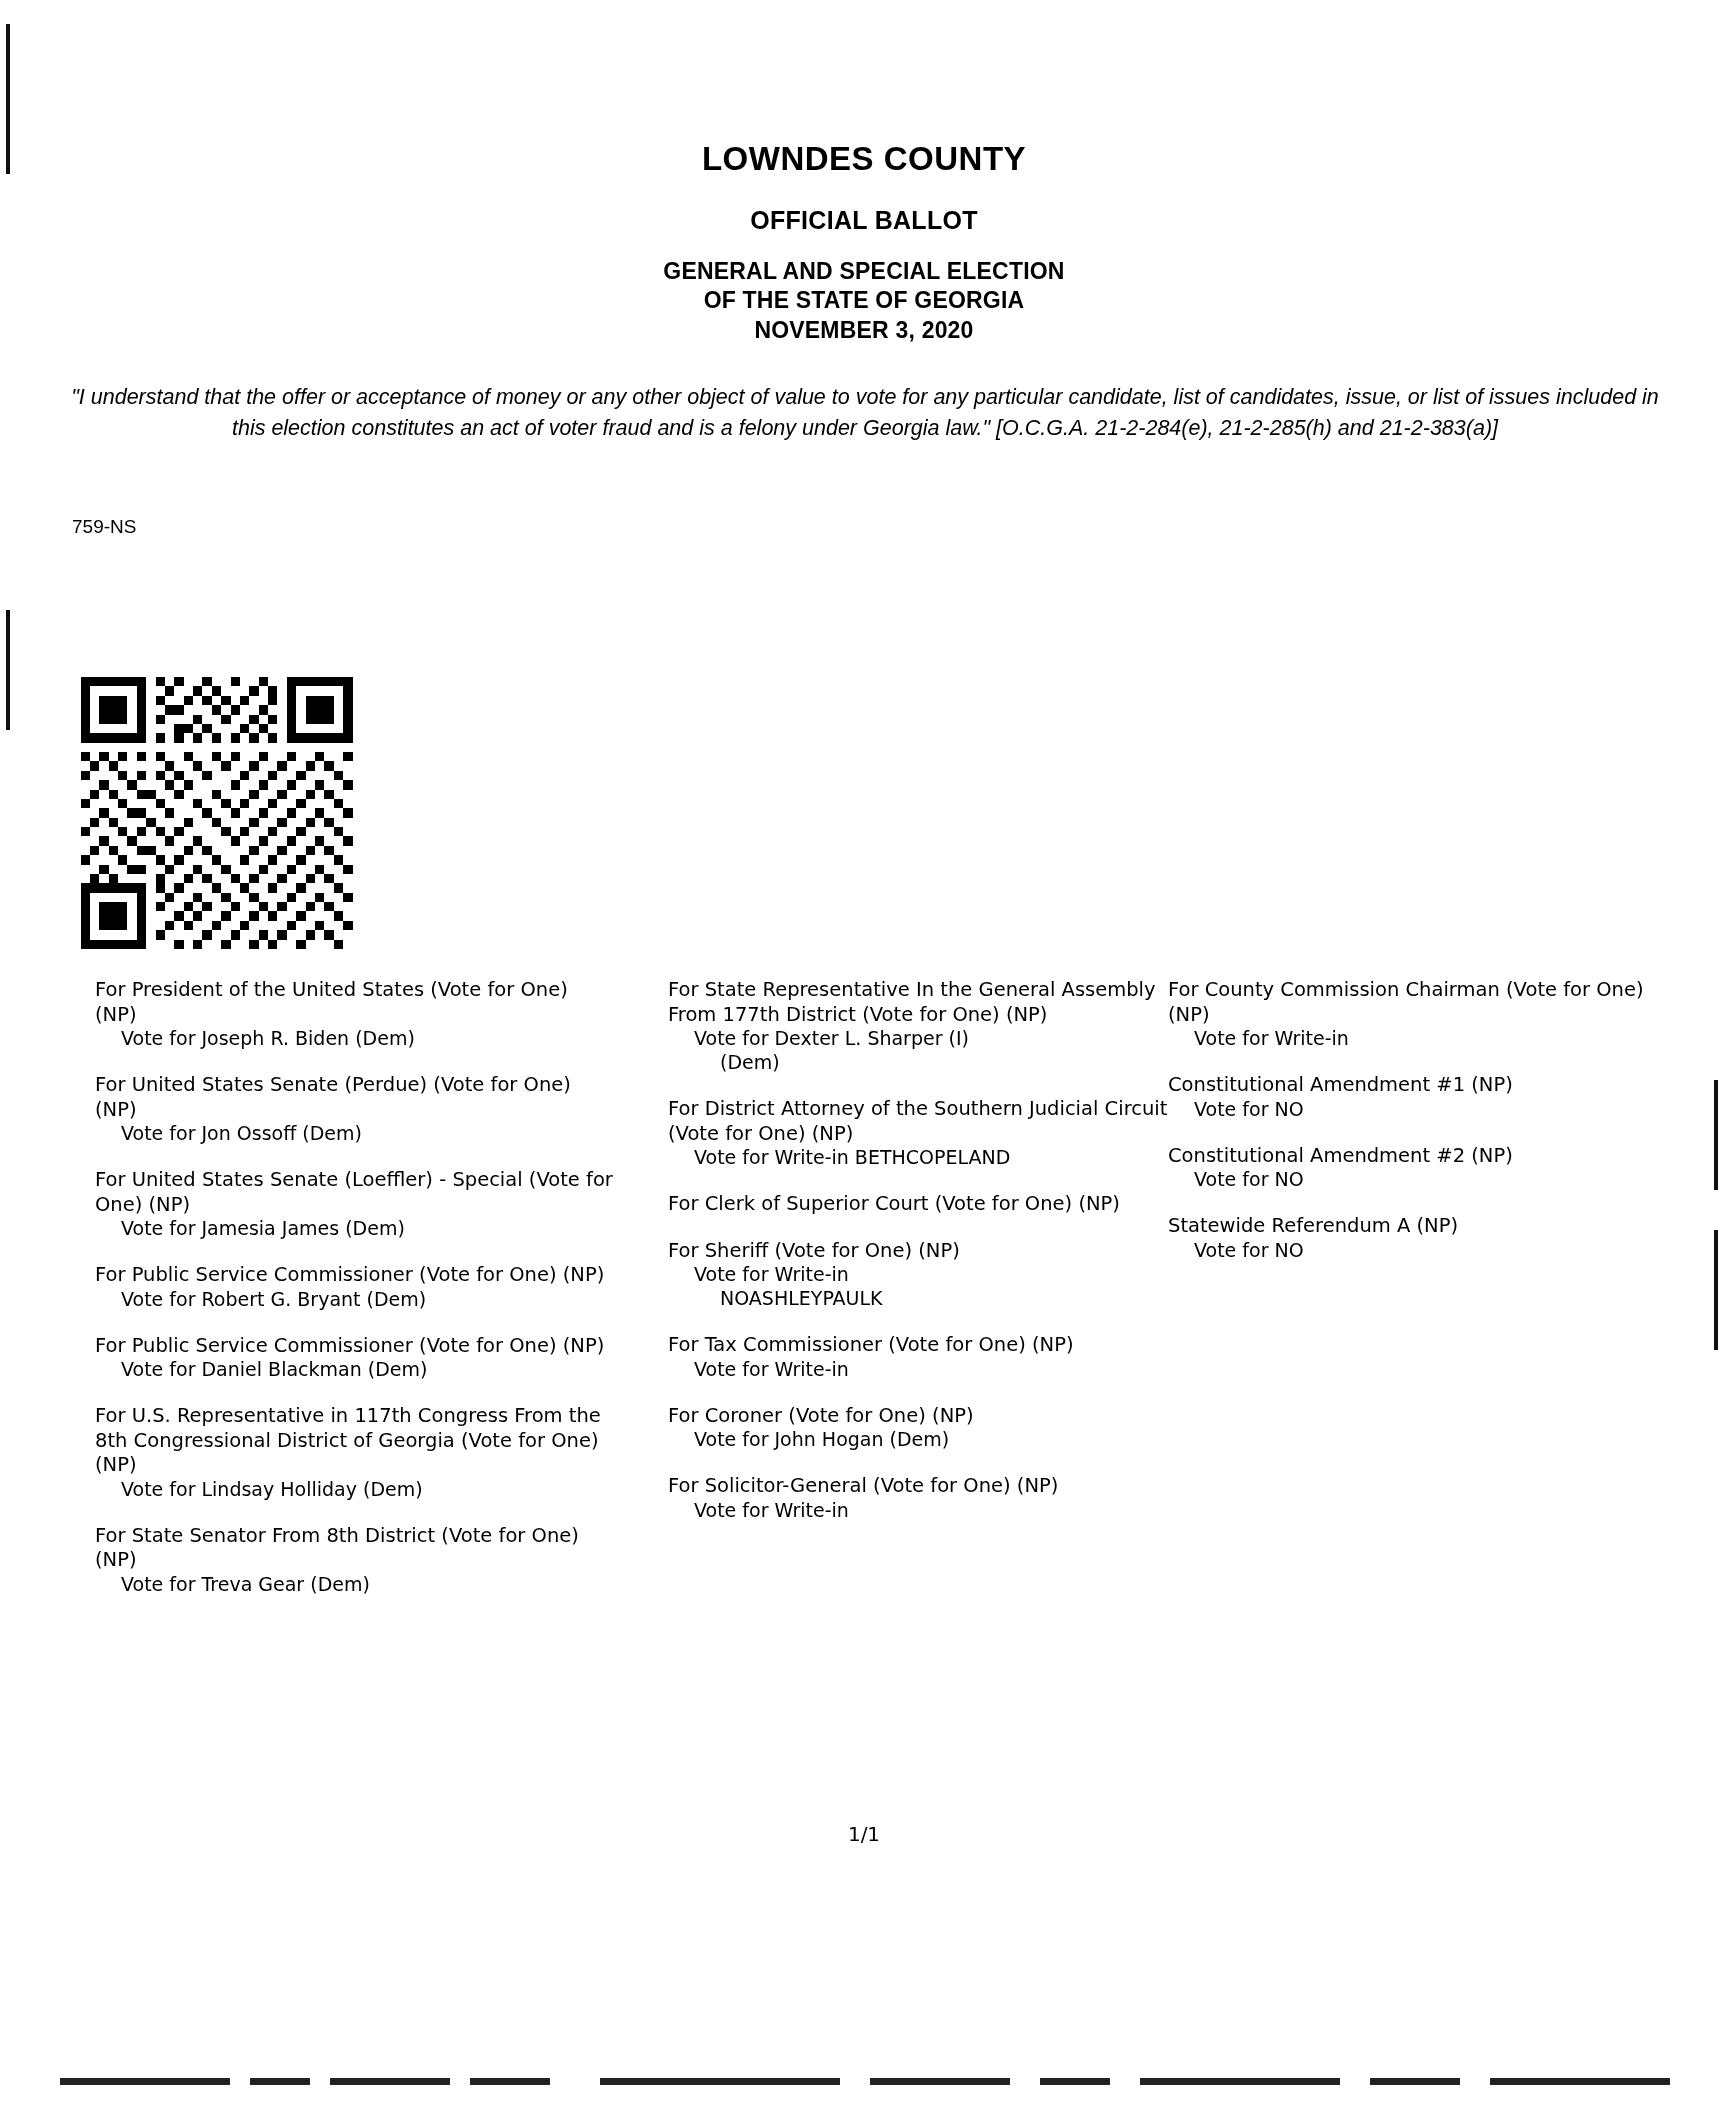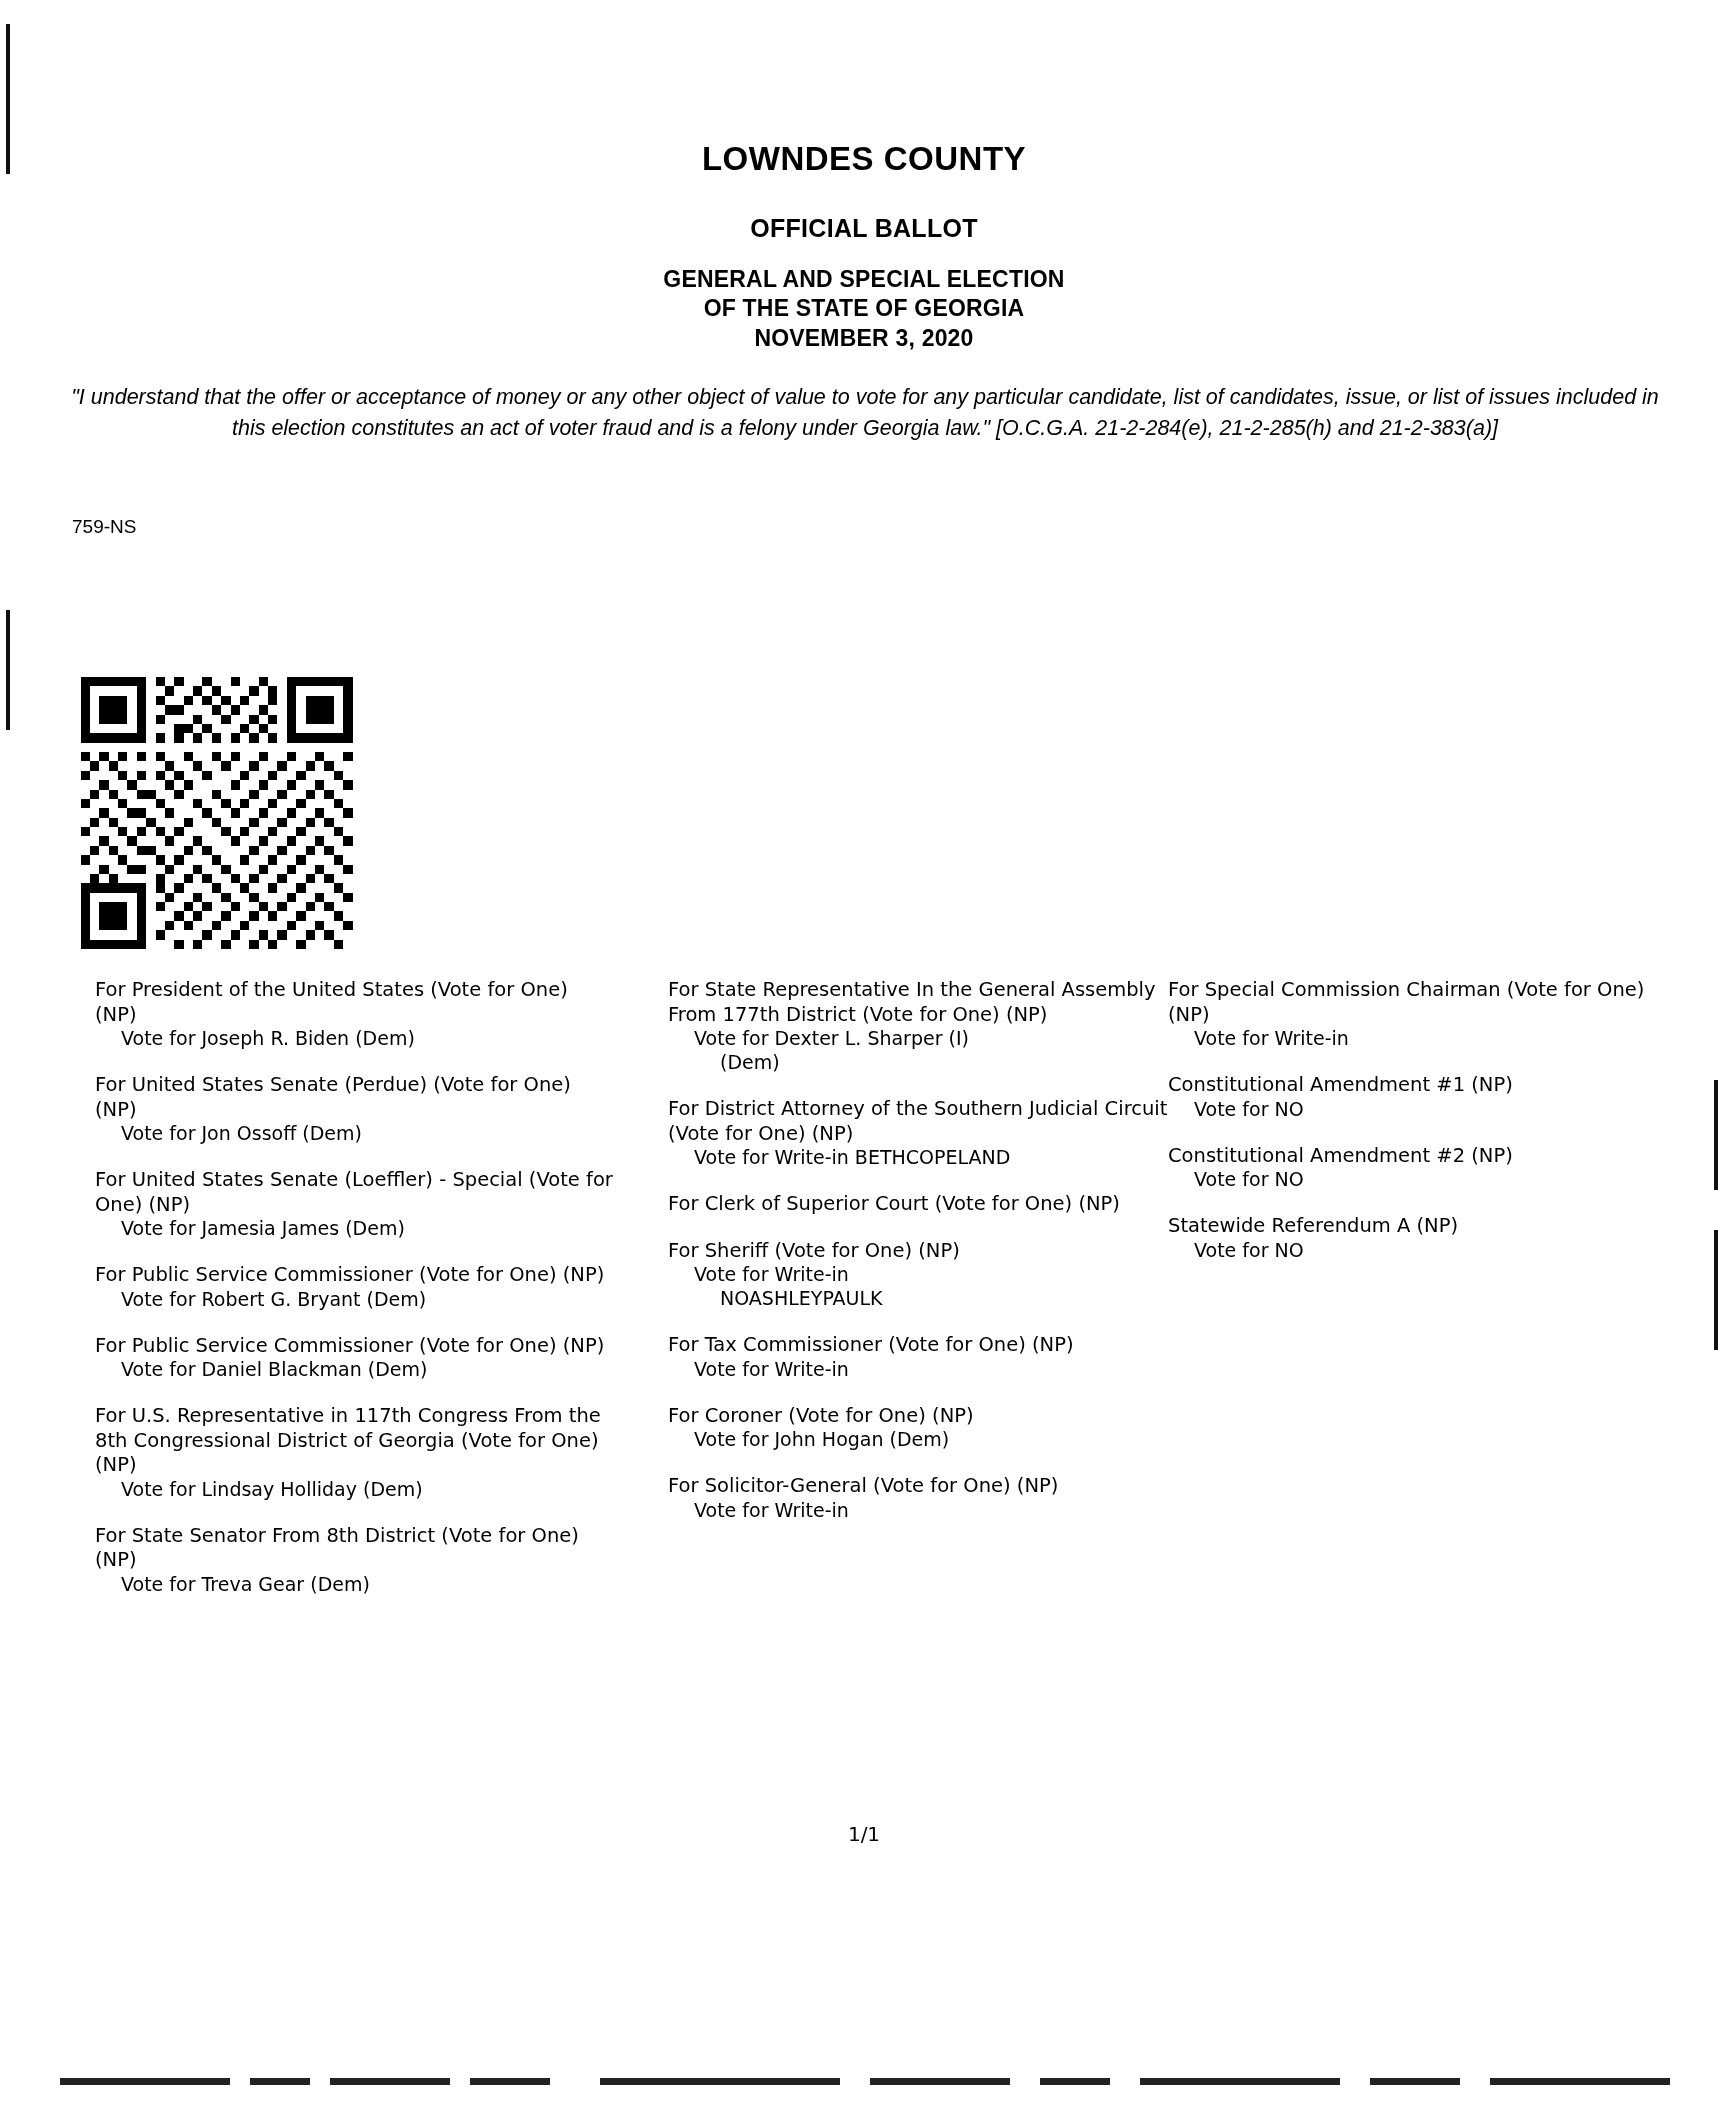--- a/index.html
+++ b/index.html
@@ -30,21 +30,21 @@
     left: 0;
     top: 140px;
     width: 1728px;
     text-align: center;
   }
   .county-title {
     font-family: "Liberation Sans", sans-serif;
     font-weight: bold;
     font-size: 33px;
     letter-spacing: 0.5px;
-    margin-bottom: 36px;
+    margin-bottom: 28px;
   }
   .official-ballot {
     font-family: "Liberation Sans", sans-serif;
     font-weight: bold;
     font-size: 25px;
     letter-spacing: 0.3px;
     margin-bottom: 22px;
     margin-top: 21px;
   }
   .election-line {
@@ -490,21 +490,21 @@
         <div class="choice">Vote for John Hogan (Dem)</div>
       </div>
       <div class="contest">
         <div class="contest-title">For Solicitor-General  (Vote for One) (NP)</div>
         <div class="choice">Vote for Write-in</div>
       </div>
     </div>
 
     <div class="col col-3">
       <div class="contest">
-        <div class="contest-title">For Special Commission Chairman  (Vote for One) (NP)</div>
+        <div class="contest-title">For County Commission Chairman  (Vote for One) (NP)</div>
         <div class="choice">Vote for Write-in</div>
       </div>
       <div class="contest">
         <div class="contest-title">Constitutional Amendment #1 (NP)</div>
         <div class="choice">Vote for NO</div>
       </div>
       <div class="contest">
         <div class="contest-title">Constitutional Amendment #2 (NP)</div>
         <div class="choice">Vote for NO</div>
       </div>

